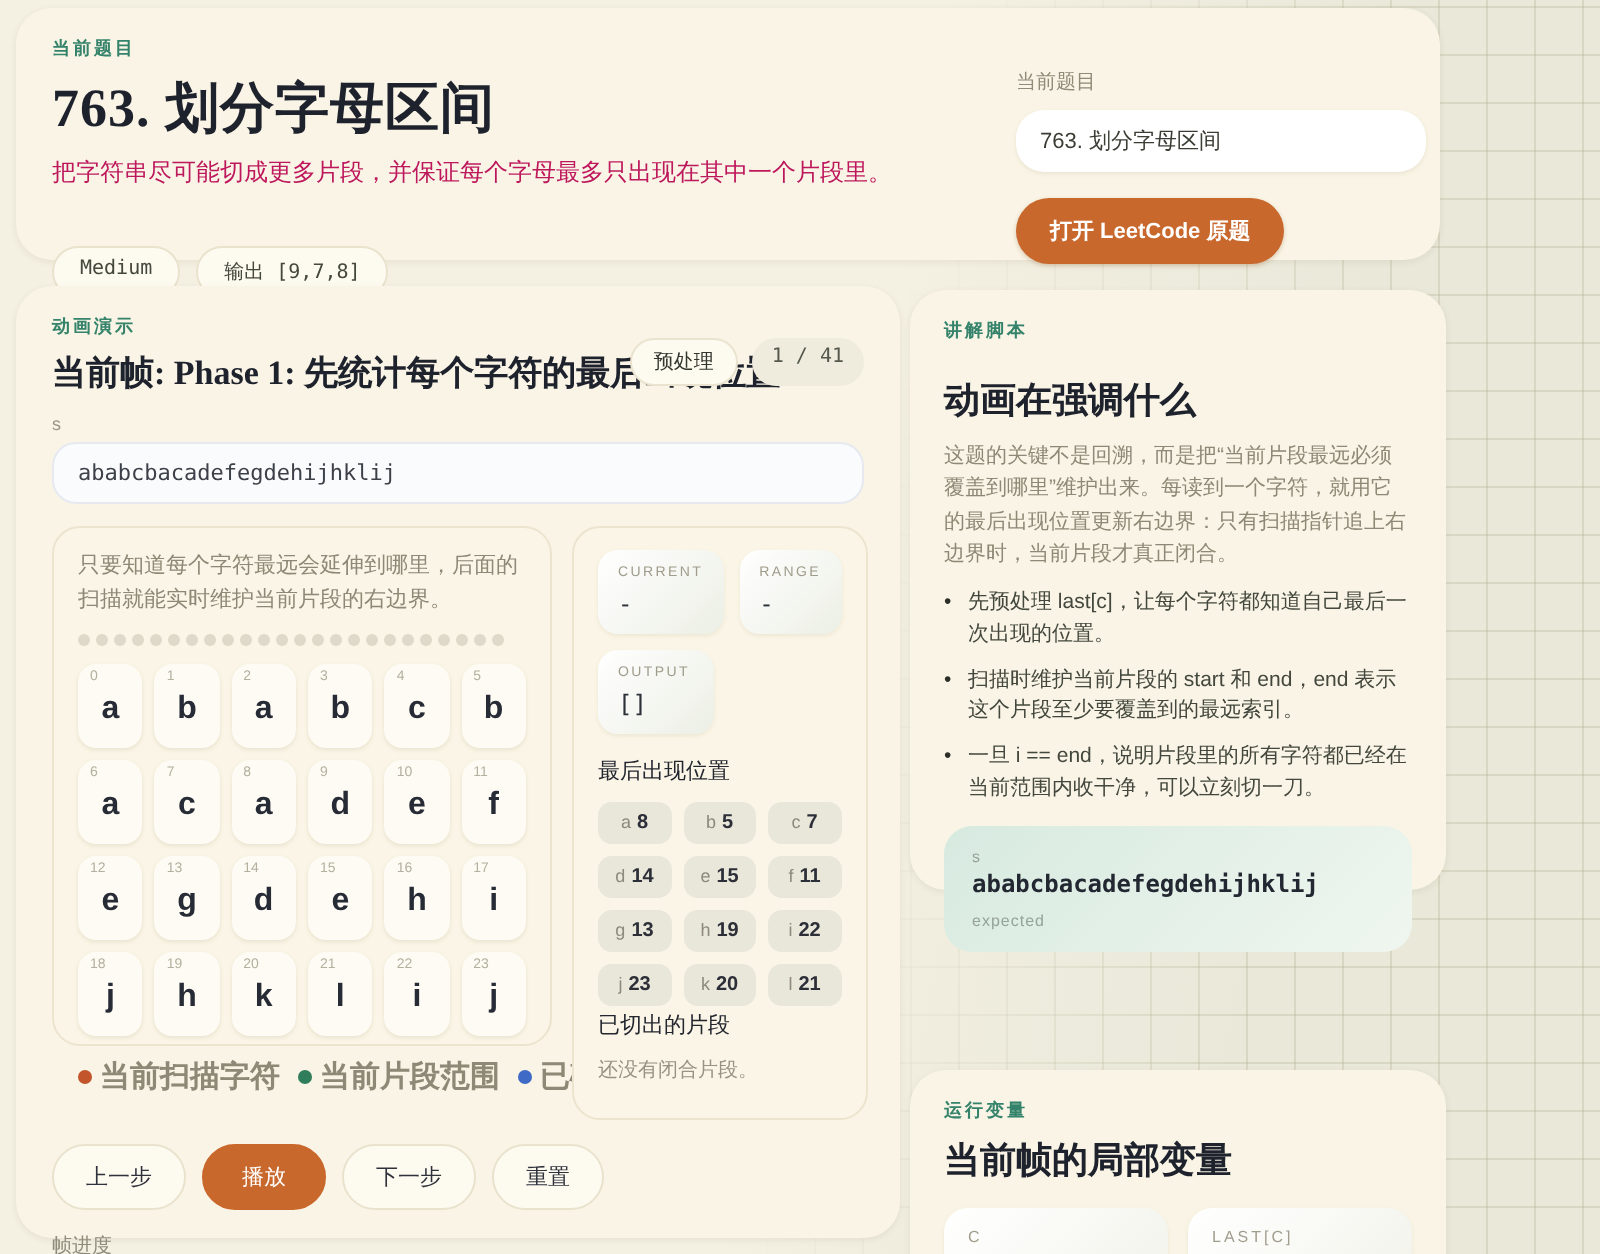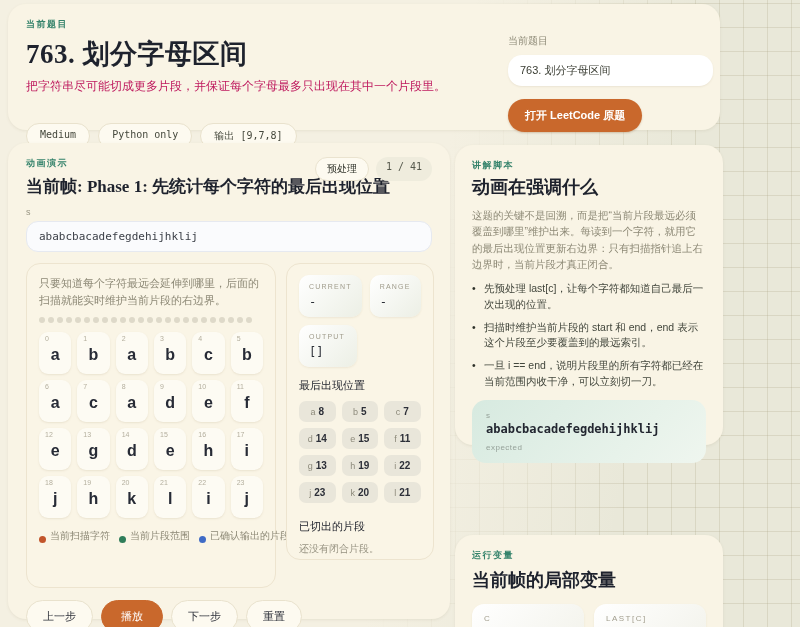--- a/index.html
+++ b/index.html
@@ -38,45 +38,45 @@
   }
   .open-btn {
     display:inline-block; margin-top:13px; background:#c9682c; color:#fff;
     font-size:11px; font-weight:bold; border:none; border-radius:999px; padding:9px 17px; cursor:pointer;
     box-shadow:0 1px 2px rgba(130,70,20,.25);
   }
 
   
   .anim-card { left:8px; top:143px; width:442px; height:476px; padding:14px 18px; }
   .anim-head { position:relative; }
-  .badges { position:absolute; right:0; top:0; display:flex; gap:7px;justify-content:space-between; }
+  .badges { position:absolute; right:0; top:12px; display:flex; gap:7px;justify-content:space-between; }
   .badge-phase { font-size:10px; color:#33362d; background:#fdfaf0; border:1px solid #eae3cf; border-radius:999px; padding:4px 11px; }
   .badge-frame { font-family:"DejaVu Sans Mono",monospace; font-size:10px; color:#55584c; background:#efecdd; border-radius:999px; padding:4px 10px; }
   .anim-title { font-size:17px; margin:5px 0 9px; }
   .s-label { font-size:9px; color:#9a9684; margin-bottom:4px; }
   .s-input {
     width:100%; background:#fafbfd; border:1px solid #e6e9f0; border-radius:12px;
     padding:8px 12px; font-family:"DejaVu Sans Mono",monospace; font-size:11px; color:#3c4048;
     margin-bottom:11px;
   }
   .panels { display:flex; gap:10px; }
   .panel { border:1px solid #ede4cf; border-radius:14px; padding:11px 12px; background:#faf5e6; }
-  .board-panel { width:250px; height:325px; }
+  .board-panel { width:250px; height:260px; }
   .board-desc { font-size:11px; color:#8d8976; line-height:1.5; margin-bottom:9px; }
   .dots { display:flex; gap:3px; margin-bottom:9px; }
   .dot { width:6px; height:6px; border-radius:50%; background:#ded9c9; flex:none; }
   .letter-grid { display:grid; grid-template-columns:repeat(6,1fr); gap:6px; }
   .tile {
     position:relative; background:#fdfbf3; border-radius:9px; height:42px;
     box-shadow:0 1px 2px rgba(150,130,90,.15);
   }
   .tile .idx { position:absolute; top:3px; left:6px; font-size:7px; color:#b4af9e; }
   .tile .ch { display:block; text-align:center; margin-top:14px; font-size:16px; font-weight:bold; color:#272b36; }
   .legend { display:flex; gap:9px; margin-top:11px; align-items:center; }
-  .legend-item { display:flex; align-items:flex-end; gap:4px; font-size:10px; color:#8d8976; white-space:nowrap; }
+  .legend-item { display:flex; align-items:center; gap:4px; font-size:15px; color:#8d8976; white-space:nowrap;font-weight:bold; }
   .ldot { width:7px; height:7px; border-radius:50%; flex:none; }
   .ldot.scan { background:#c2552b; } .ldot.range { background:#2f7d5a; } .ldot.out { background:#3f6bc6; }
 
   .stats-panel { flex:1; height:297px; }
   .kv-row { display:flex; gap:8px; margin-bottom:8px; }
   .kv {
     flex:1; background:linear-gradient(135deg,#ffffff,#ecefe5); border-radius:10px;
     padding:8px 10px; box-shadow:0 1px 2px rgba(150,130,90,.12);
   }
   .kv .k { font-size:7px; letter-spacing:1.2px; color:#a09c8c; }
@@ -91,21 +91,21 @@
   .controls { display:flex; gap:8px; margin-top:12px; }
   .ctl-btn {
     background:#fdfaf0; border:1px solid #e9e2cd; border-radius:999px;
     padding:8px 16px; font-size:11px; color:#2f323b; cursor:pointer;
   }
   .ctl-btn.play { background:#c9682c; border-color:#c9682c; color:#fff; padding:8px 19px; }
   .prog-label { font-size:10px; color:#8f8b7a; margin:11px 0 7px; }
 
   
   .script-card { left:455px; top:145px; width:268px; height:300px; padding:14px 17px; }
-  .script-card h2 { font-size:18px; margin:3px 0 8px; }
+  .script-card h2 { font-size:18px; margin:16px 0 8px; }
   .script-p { font-size:10.5px; color:#8d8976; line-height:1.55; }
   .script-ul { list-style:none; margin-top:9px; }
   .script-ul li {
     position:relative; padding-left:12px; font-size:10.5px; color:#43473d; line-height:1.5; margin-bottom:7px;
   }
   .script-ul li::before { content:"•"; position:absolute; left:0; top:0; color:#2c2f27; }
   .sample {
     margin-top:10px; background:linear-gradient(135deg,#d7eae0,#eff6ef);
     border-radius:14px; padding:11px 14px;
   }
@@ -126,21 +126,20 @@
 </head>
 <body>
 
 <div class="card header-card">
   <div class="sec-label">当前题目</div>
   <h1 class="serif">763. 划分字母区间</h1>
   <div class="header-sub">把字符串尽可能切成更多片段，并保证每个字母最多只出现在其中一个片段里。</div>
   <div class="pill-row">
 
   <span class="pill">Medium</span>
-      <span class="pill">Python only</span>
       <span class="pill">输出 [9,7,8]</span>
     </div>
   <div class="header-right">
     <div class="picker-label">当前题目</div>
     <div class="picker">763. 划分字母区间</div>
     <button class="open-btn">打开 LeetCode 原题</button>
   </div>
 </div>
 
 <div class="card anim-card">
@@ -364,21 +363,21 @@
           <span class="chip"><span>h</span><b>19</b></span>
 
           <span class="chip"><span>i</span><b>22</b></span>
 
           <span class="chip"><span>j</span><b>23</b></span>
 
           <span class="chip"><span>k</span><b>20</b></span>
 
           <span class="chip"><span>l</span><b>21</b></span>
         </div>
-      <div class="stats-h" style="margin-top:16px;">已切出的片段</div>
+      <div class="stats-h" style="margin-top:2px;">已切出的片段</div>
       <div class="seg-empty">还没有闭合片段。</div>
     </div>
   </div>
 
   <div class="controls">
     <button class="ctl-btn">上一步</button>
     <button class="ctl-btn play">播放</button>
     <button class="ctl-btn">下一步</button>
     <button class="ctl-btn">重置</button>
   </div>

